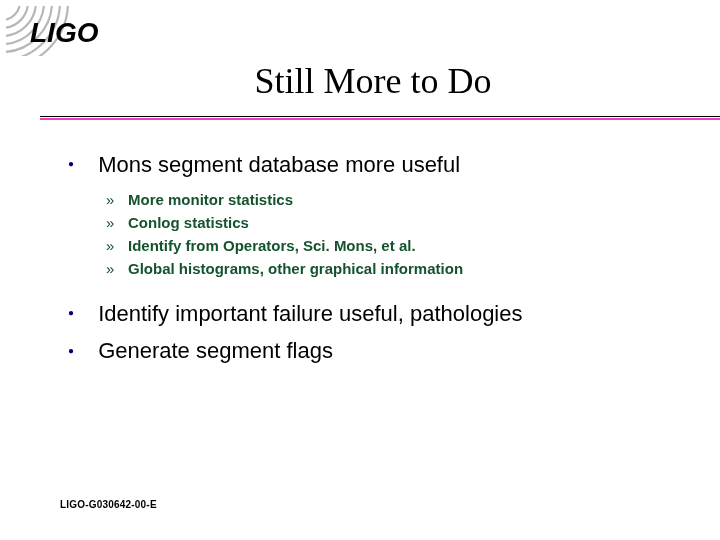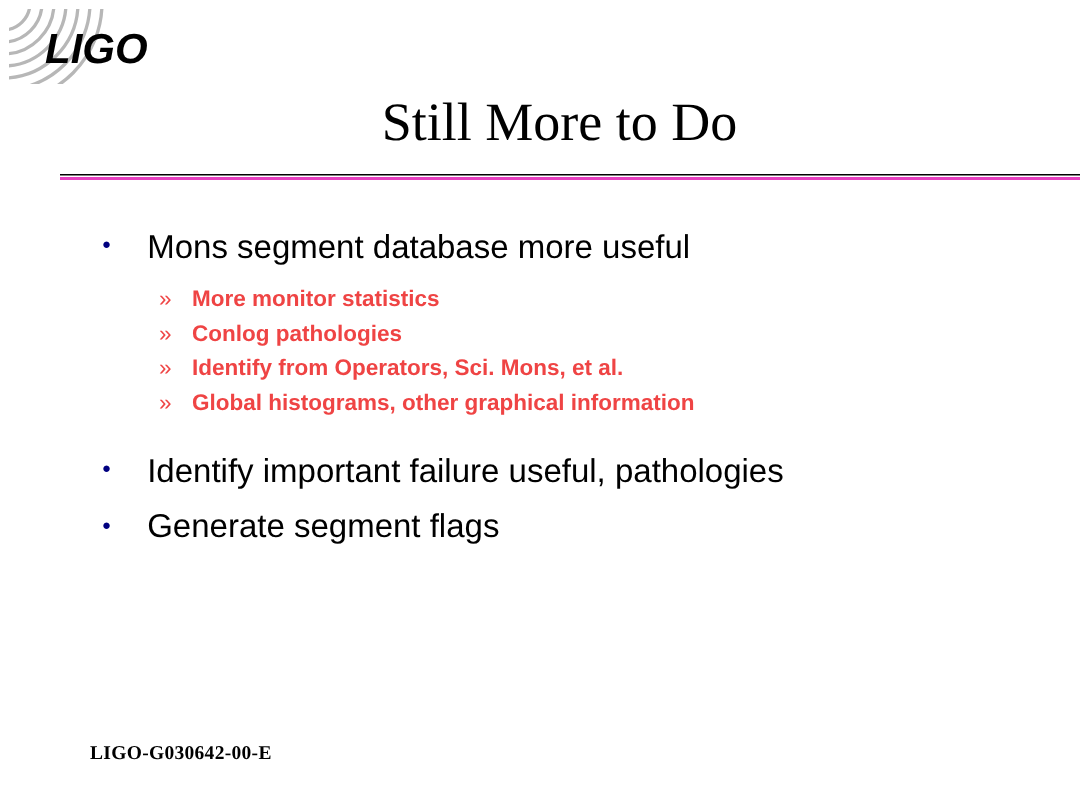--- a/index.html
+++ b/index.html
@@ -78,40 +78,39 @@
   }
   .l1 {
     padding-left: 24px;
   }
   .sublist {
     margin: 6px 0 18px 38px;
   }
   .l2 {
     font-size: 15px;
     font-weight: bold;
-    color: #ef4444;
+    color: #14532d;
     line-height: 1.55;
     padding-left: 22px;
   }
   .l2::before {
     content: "»";
     display: inline-block;
     width: 22px;
     margin-left: -22px;
     font-weight: 400;
   }
   .docnum {
     position: absolute;
     left: 60px;
     bottom: 30px;
-    font-size: 13px;
+    font-size: 10px;
     font-weight: bold;
     color: #000;
     letter-spacing: 0.2px;
-    font-family: Liberation Serif, serif;
   }
 </style>
 </head>
 <body>
 
 <div class="slide">
 
   <div class="logo">
     <svg width="140" height="50" viewBox="0 0 140 50">
       <defs>
@@ -138,21 +137,21 @@
     <div class="black-line"></div>
     <div class="pink-line"></div>
   </div>
 
   <div class="body">
     <div class="l1">
       <span>Mons segment database more useful</span>
     </div>
     <div class="sublist">
       <div class="l2">More monitor statistics</div>
-      <div class="l2">Conlog pathologies</div>
+      <div class="l2">Conlog statistics</div>
       <div class="l2">Identify from Operators, Sci. Mons, et al.</div>
       <div class="l2">Global histograms, other graphical information</div>
     </div>
     <div class="l1">
       <span>Identify important failure useful, pathologies</span>
     </div>
     <div class="l1">
       <span>Generate segment flags</span>
     </div>
   </div>

